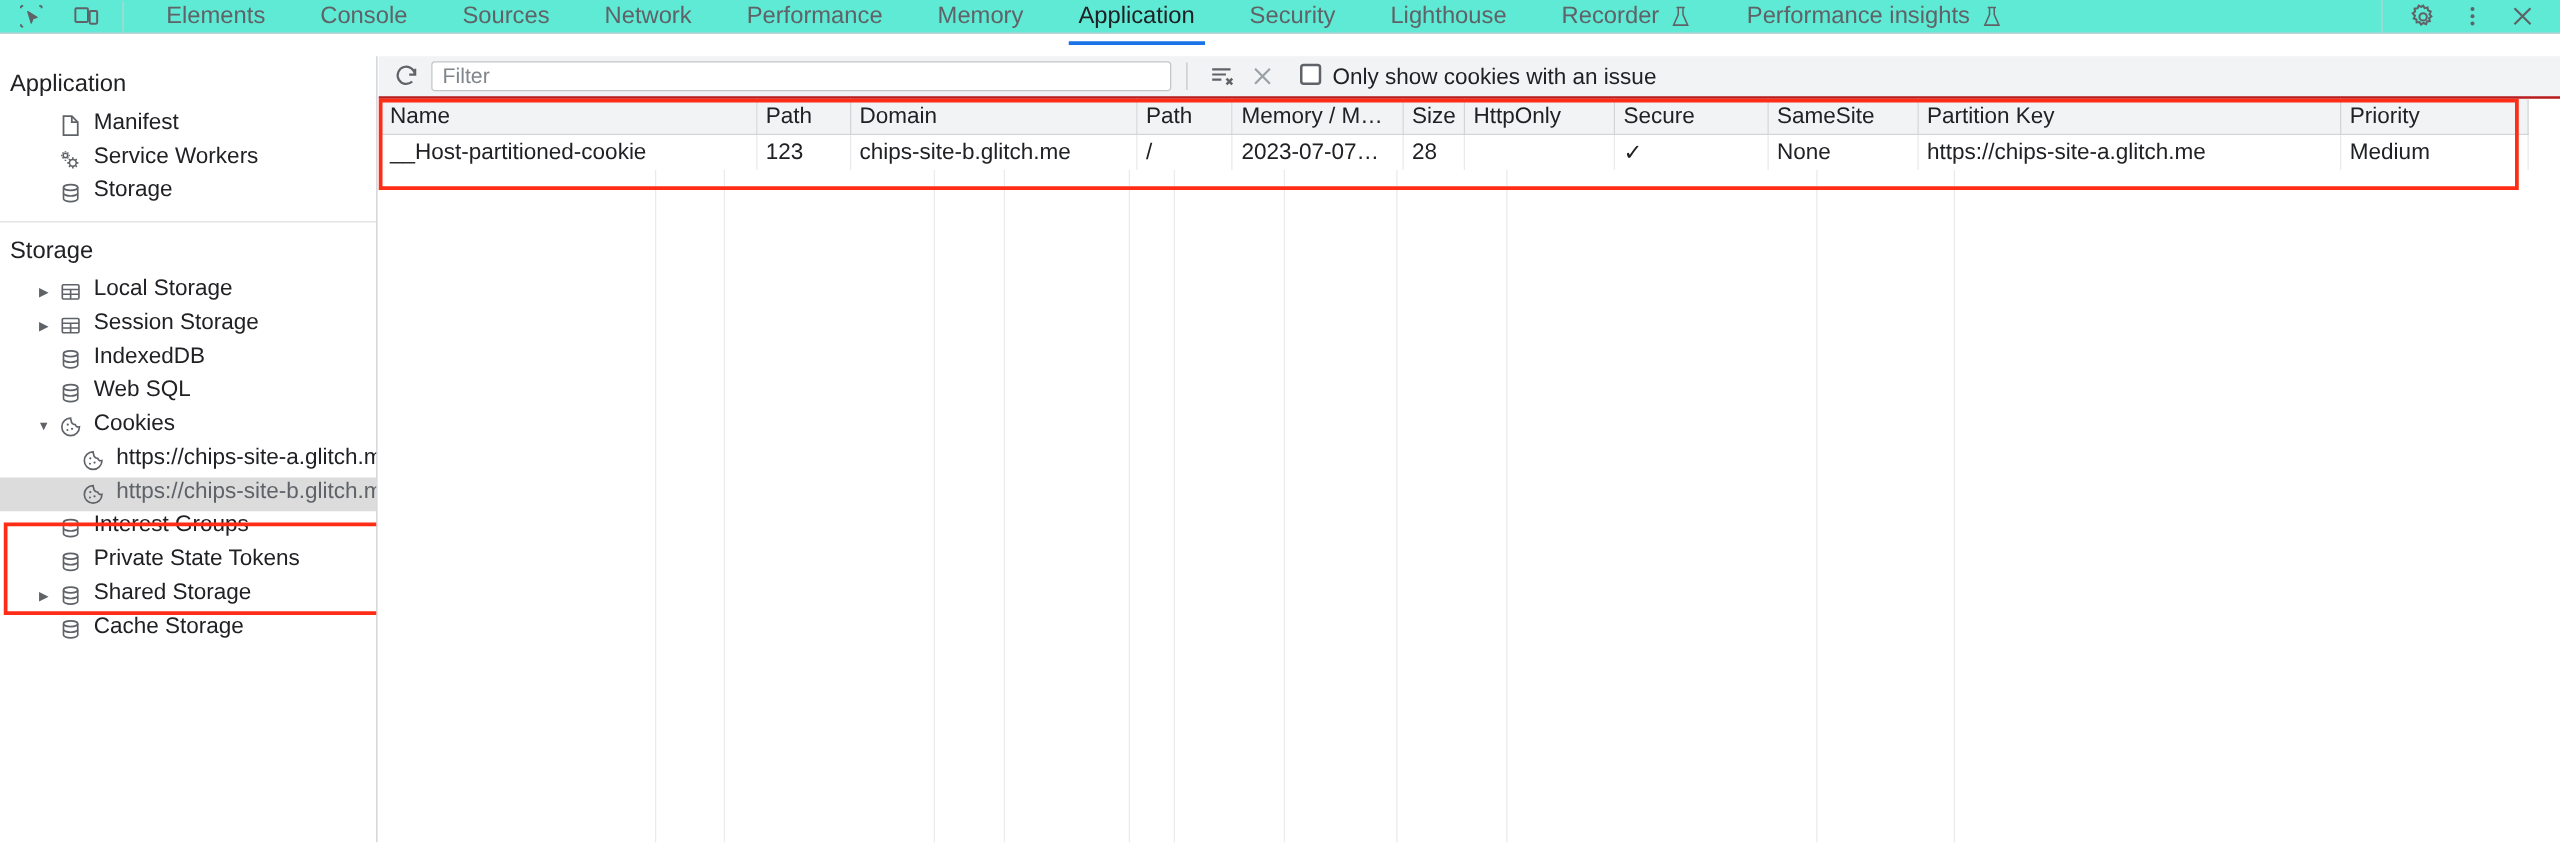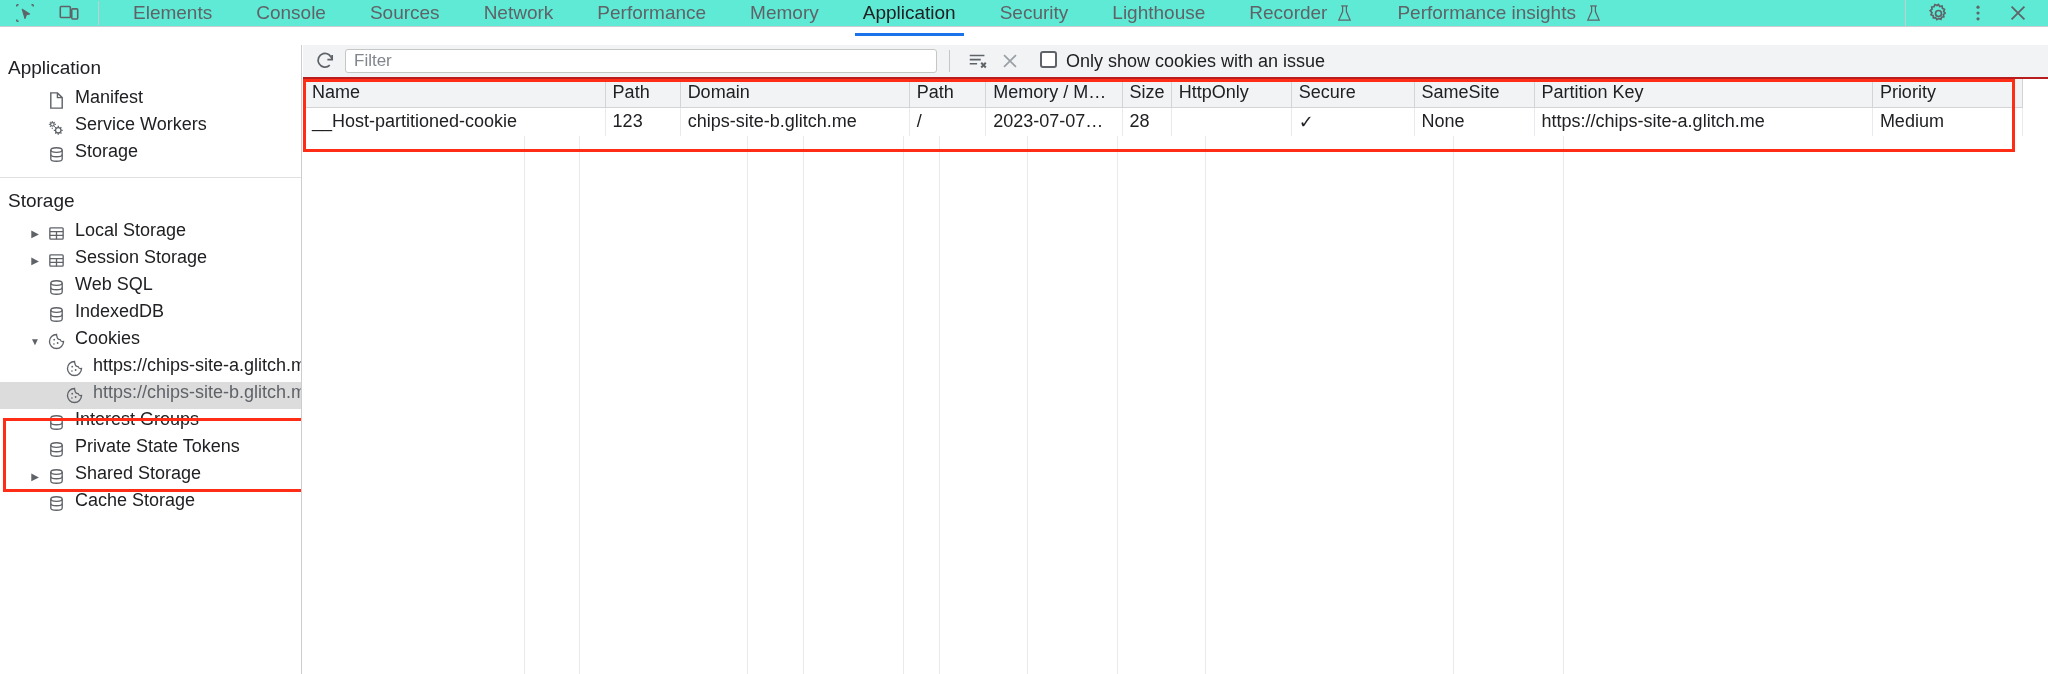--- a/index.html
+++ b/index.html
@@ -345,33 +345,33 @@
 
   <div class="sb-item indent-1">
     <div class="sb-twisty none">▶</div>
     <div class="sb-icon">
       <svg width="19" height="19" viewBox="0 0 20 20" fill="none" stroke="currentColor" stroke-width="1.4">
         <ellipse cx="10" cy="5.3" rx="6" ry="2.4"></ellipse>
         <path d="M4 5.3v9.4c0 1.3 2.7 2.4 6 2.4s6-1.1 6-2.4V5.3"></path>
         <path d="M4 10c0 1.3 2.7 2.4 6 2.4s6-1.1 6-2.4"></path>
       </svg>
     </div>
+    <span class="sb-label">IndexedDB</span>
+  </div>
+
+  <div class="sb-item indent-1">
+    <div class="sb-twisty none">▶</div>
+    <div class="sb-icon">
+      <svg width="19" height="19" viewBox="0 0 20 20" fill="none" stroke="currentColor" stroke-width="1.4">
+        <ellipse cx="10" cy="5.3" rx="6" ry="2.4"></ellipse>
+        <path d="M4 5.3v9.4c0 1.3 2.7 2.4 6 2.4s6-1.1 6-2.4V5.3"></path>
+        <path d="M4 10c0 1.3 2.7 2.4 6 2.4s6-1.1 6-2.4"></path>
+      </svg>
+    </div>
     <span class="sb-label">Web SQL</span>
-  </div>
-
-  <div class="sb-item indent-1">
-    <div class="sb-twisty none">▶</div>
-    <div class="sb-icon">
-      <svg width="19" height="19" viewBox="0 0 20 20" fill="none" stroke="currentColor" stroke-width="1.4">
-        <ellipse cx="10" cy="5.3" rx="6" ry="2.4"></ellipse>
-        <path d="M4 5.3v9.4c0 1.3 2.7 2.4 6 2.4s6-1.1 6-2.4V5.3"></path>
-        <path d="M4 10c0 1.3 2.7 2.4 6 2.4s6-1.1 6-2.4"></path>
-      </svg>
-    </div>
-    <span class="sb-label">IndexedDB</span>
   </div>
 
   <div class="sb-item indent-1">
     <div class="sb-twisty">▼</div>
     <div class="sb-icon">
       <svg width="19" height="19" viewBox="0 0 20 20" fill="none" stroke="currentColor" stroke-width="1.4">
         <path d="M10 2.6a7.4 7.4 0 107.4 7.4 3.1 3.1 0 01-3.6-2 3.2 3.2 0 01-3.3-3.4A3 3 0 0110 2.6z"></path>
         <circle cx="7.6" cy="8.1" r="0.95" fill="currentColor" stroke="none"></circle>
         <circle cx="11.2" cy="11.6" r="0.95" fill="currentColor" stroke="none"></circle>
         <circle cx="7.3" cy="12.7" r="0.85" fill="currentColor" stroke="none"></circle>

